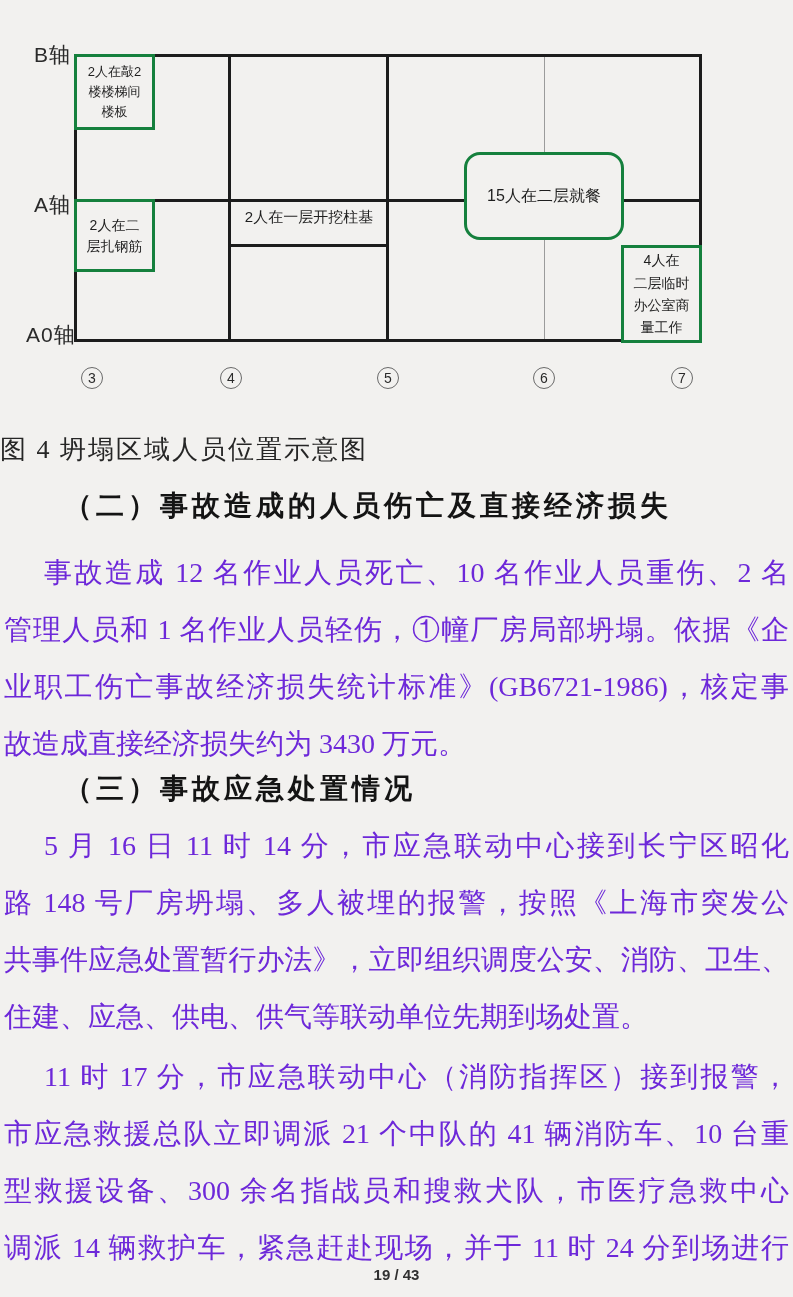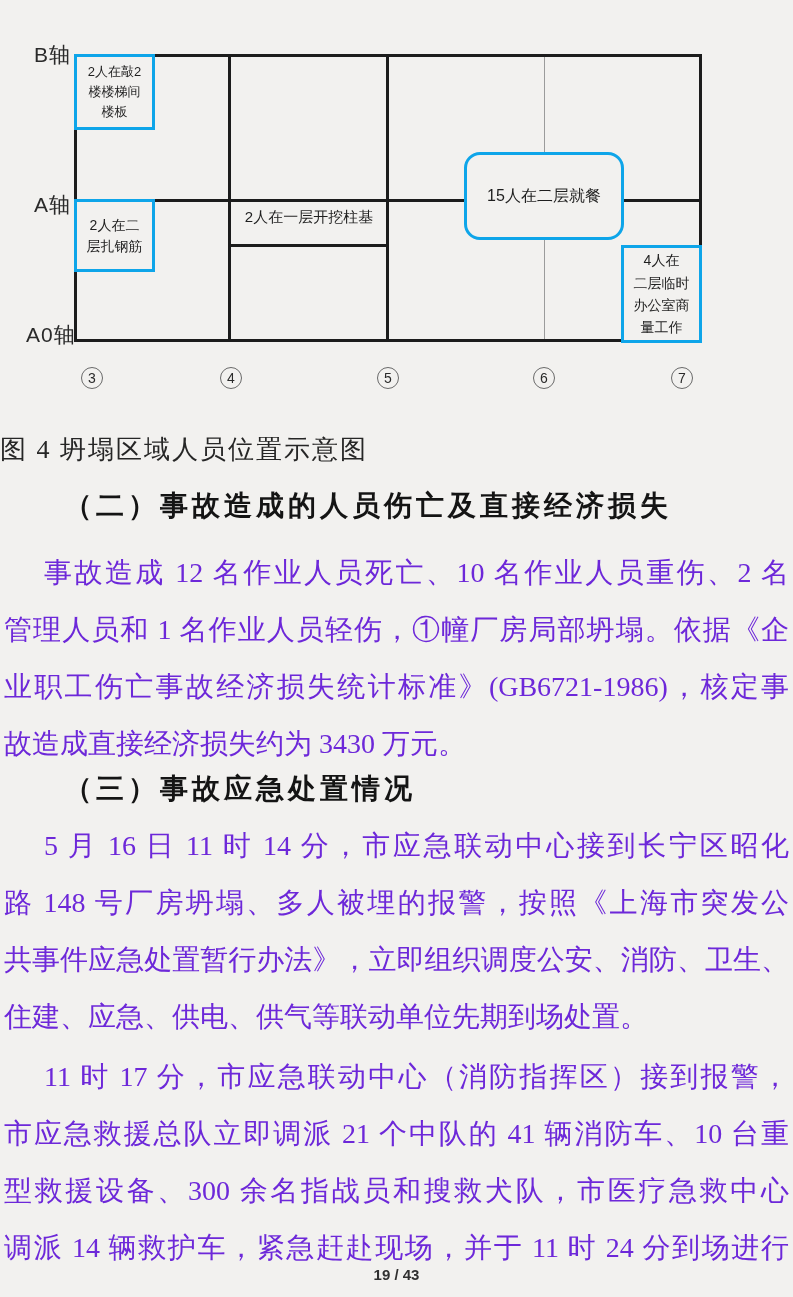--- a/index.html
+++ b/index.html
@@ -10,21 +10,21 @@
     color:#2b2b2b;
     font-family:"Liberation Serif","DejaVu Serif",serif;
     overflow:hidden;
   }
   
   .diagram { position:absolute; left:0; top:0; width:793px; height:400px;
              font-family:"Liberation Sans","DejaVu Sans",sans-serif; color:#1f1f1f; }
   .gline { position:absolute; background:#1c1c1c; }
   .gline-thin { position:absolute; background:#9b9b9b; }
   .axis-label { position:absolute; font-size:21px; color:#2a2a2a; letter-spacing:1px; }
-  .dbox { position:absolute; border:3px solid #0ea5e9; background:#f2f1ef;
+  .dbox { position:absolute; border:3px solid #15803d; background:#f2f1ef;
           display:flex; align-items:center; justify-content:center;
           text-align:center; white-space:pre-line; }
   .dtext { position:absolute; text-align:center; white-space:pre-line; }
   .colmark { position:absolute; top:367px; width:22px; height:22px;
              border:1px solid #6a6a6a; border-radius:50%;
              font-size:14px; line-height:20px; text-align:center; color:#2a2a2a; }
   
   .caption { position:absolute; left:0; top:432px; width:793px;
              font-size:26px; letter-spacing:2px; color:#262626; }
   .heading { position:absolute; left:64px; width:720px; font-size:28px;

